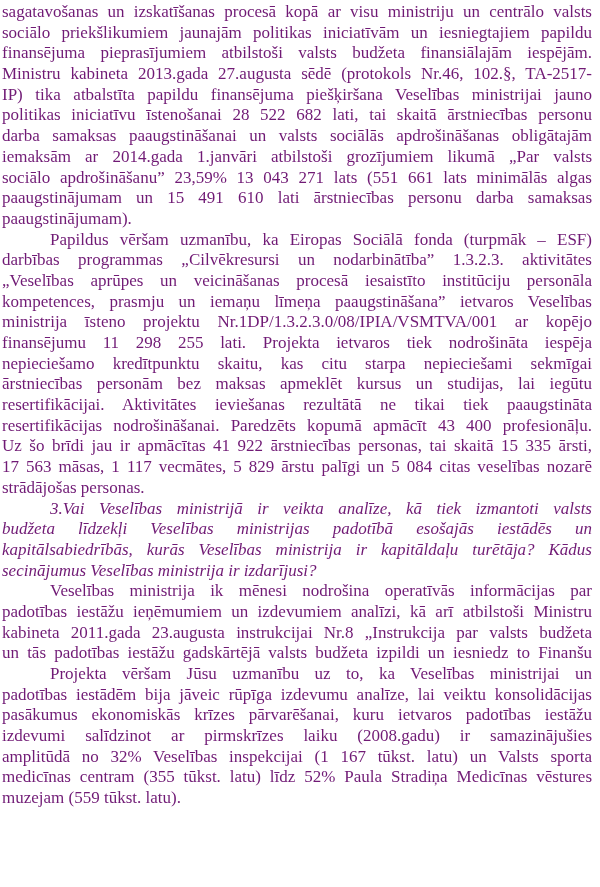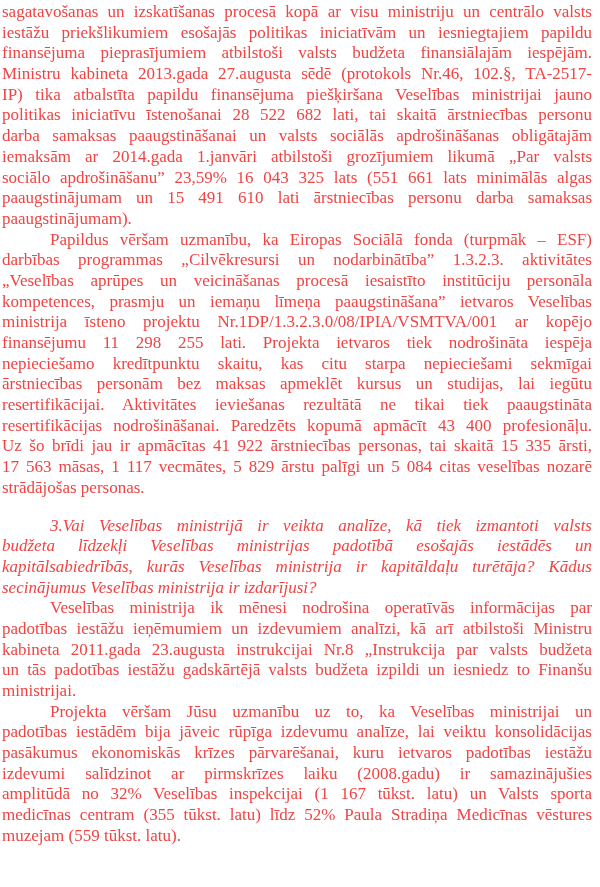--- a/index.html
+++ b/index.html
@@ -19,21 +19,21 @@
     font-size: 17px;
     line-height: 20.7px;
     overflow: hidden;
     -webkit-font-smoothing: antialiased;
   }
   .para {
     margin: 0;
     padding: 0;
   }
   .para.space-before {
-    margin-top: 17px;
+    margin-top: 0;
   }
   .para.italic .line {
     font-style: italic;
   }
   .line {
     text-align: justify;
     text-align-last: justify;
     white-space: normal;
     height: 20.7px;
     overflow: visible;
@@ -41,31 +41,31 @@
   .line.last {
     text-align-last: left;
   }
   .line.indent {
     text-indent: 48px;
   }
 </style>
 </head>
 <body>
 
-<div class="page" style="background: rgb(255, 255, 255); color: #ef4444;">
+<div class="page" style="background: rgb(255, 255, 255); color: #701a75;">
     <div class="para">
       <div class="line">sagatavošanas un izskatīšanas procesā kopā ar visu ministriju un centrālo valsts</div>
-      <div class="line">iestāžu priekšlikumiem esošajās politikas iniciatīvām un iesniegtajiem papildu</div>
+      <div class="line">sociālo priekšlikumiem jaunajām politikas iniciatīvām un iesniegtajiem papildu</div>
       <div class="line">finansējuma pieprasījumiem atbilstoši valsts budžeta finansiālajām iespējām.</div>
       <div class="line">Ministru kabineta 2013.gada 27.augusta sēdē (protokols Nr.46, 102.§, TA-2517-</div>
       <div class="line">IP) tika atbalstīta papildu finansējuma piešķiršana Veselības ministrijai jauno</div>
       <div class="line">politikas iniciatīvu īstenošanai 28 522 682 lati, tai skaitā ārstniecības personu</div>
       <div class="line">darba samaksas paaugstināšanai un valsts sociālās apdrošināšanas obligātajām</div>
       <div class="line">iemaksām ar 2014.gada 1.janvāri atbilstoši grozījumiem likumā „Par valsts</div>
-      <div class="line">sociālo apdrošināšanu” 23,59% 16 043 325 lats (551 661 lats minimālās algas</div>
+      <div class="line">sociālo apdrošināšanu” 23,59% 13 043 271 lats (551 661 lats minimālās algas</div>
       <div class="line">paaugstinājumam un 15 491 610 lati ārstniecības personu darba samaksas</div>
       <div class="line last">paaugstinājumam).</div>
     </div>
     <div class="para">
       <div class="line indent">Papildus vēršam uzmanību, ka Eiropas Sociālā fonda (turpmāk – ESF)</div>
       <div class="line">darbības programmas „Cilvēkresursi un nodarbinātība” 1.3.2.3. aktivitātes</div>
       <div class="line">„Veselības aprūpes un veicināšanas procesā iesaistīto institūciju personāla</div>
       <div class="line">kompetences, prasmju un iemaņu līmeņa paaugstināšana” ietvaros Veselības</div>
       <div class="line">ministrija īsteno projektu Nr.1DP/1.3.2.3.0/08/IPIA/VSMTVA/001 ar kopējo</div>
       <div class="line">finansējumu 11 298 255 lati. Projekta ietvaros tiek nodrošināta iespēja</div>
@@ -81,21 +81,20 @@
       <div class="line indent">3.Vai Veselības ministrijā ir veikta analīze, kā tiek izmantoti valsts</div>
       <div class="line">budžeta līdzekļi Veselības ministrijas padotībā esošajās iestādēs un</div>
       <div class="line">kapitālsabiedrībās, kurās Veselības ministrija ir kapitāldaļu turētāja? Kādus</div>
       <div class="line last">secinājumus Veselības ministrija ir izdarījusi?</div>
     </div>
     <div class="para">
       <div class="line indent">Veselības ministrija ik mēnesi nodrošina operatīvās informācijas par</div>
       <div class="line">padotības iestāžu ieņēmumiem un izdevumiem analīzi, kā arī atbilstoši Ministru</div>
       <div class="line">kabineta 2011.gada 23.augusta instrukcijai Nr.8 „Instrukcija par valsts budžeta</div>
       <div class="line">un tās padotības iestāžu gadskārtējā valsts budžeta izpildi un iesniedz to Finanšu</div>
-      <div class="line last">ministrijai.</div>
     </div>
     <div class="para">
       <div class="line indent">Projekta vēršam Jūsu uzmanību uz to, ka Veselības ministrijai un</div>
       <div class="line">padotības iestādēm bija jāveic rūpīga izdevumu analīze, lai veiktu konsolidācijas</div>
       <div class="line">pasākumus ekonomiskās krīzes pārvarēšanai, kuru ietvaros padotības iestāžu</div>
       <div class="line">izdevumi salīdzinot ar pirmskrīzes laiku (2008.gadu) ir samazinājušies</div>
       <div class="line">amplitūdā no 32% Veselības inspekcijai (1 167 tūkst. latu) un Valsts sporta</div>
       <div class="line">medicīnas centram (355 tūkst. latu) līdz 52% Paula Stradiņa Medicīnas vēstures</div>
       <div class="line last">muzejam (559 tūkst. latu).</div>
     </div>

